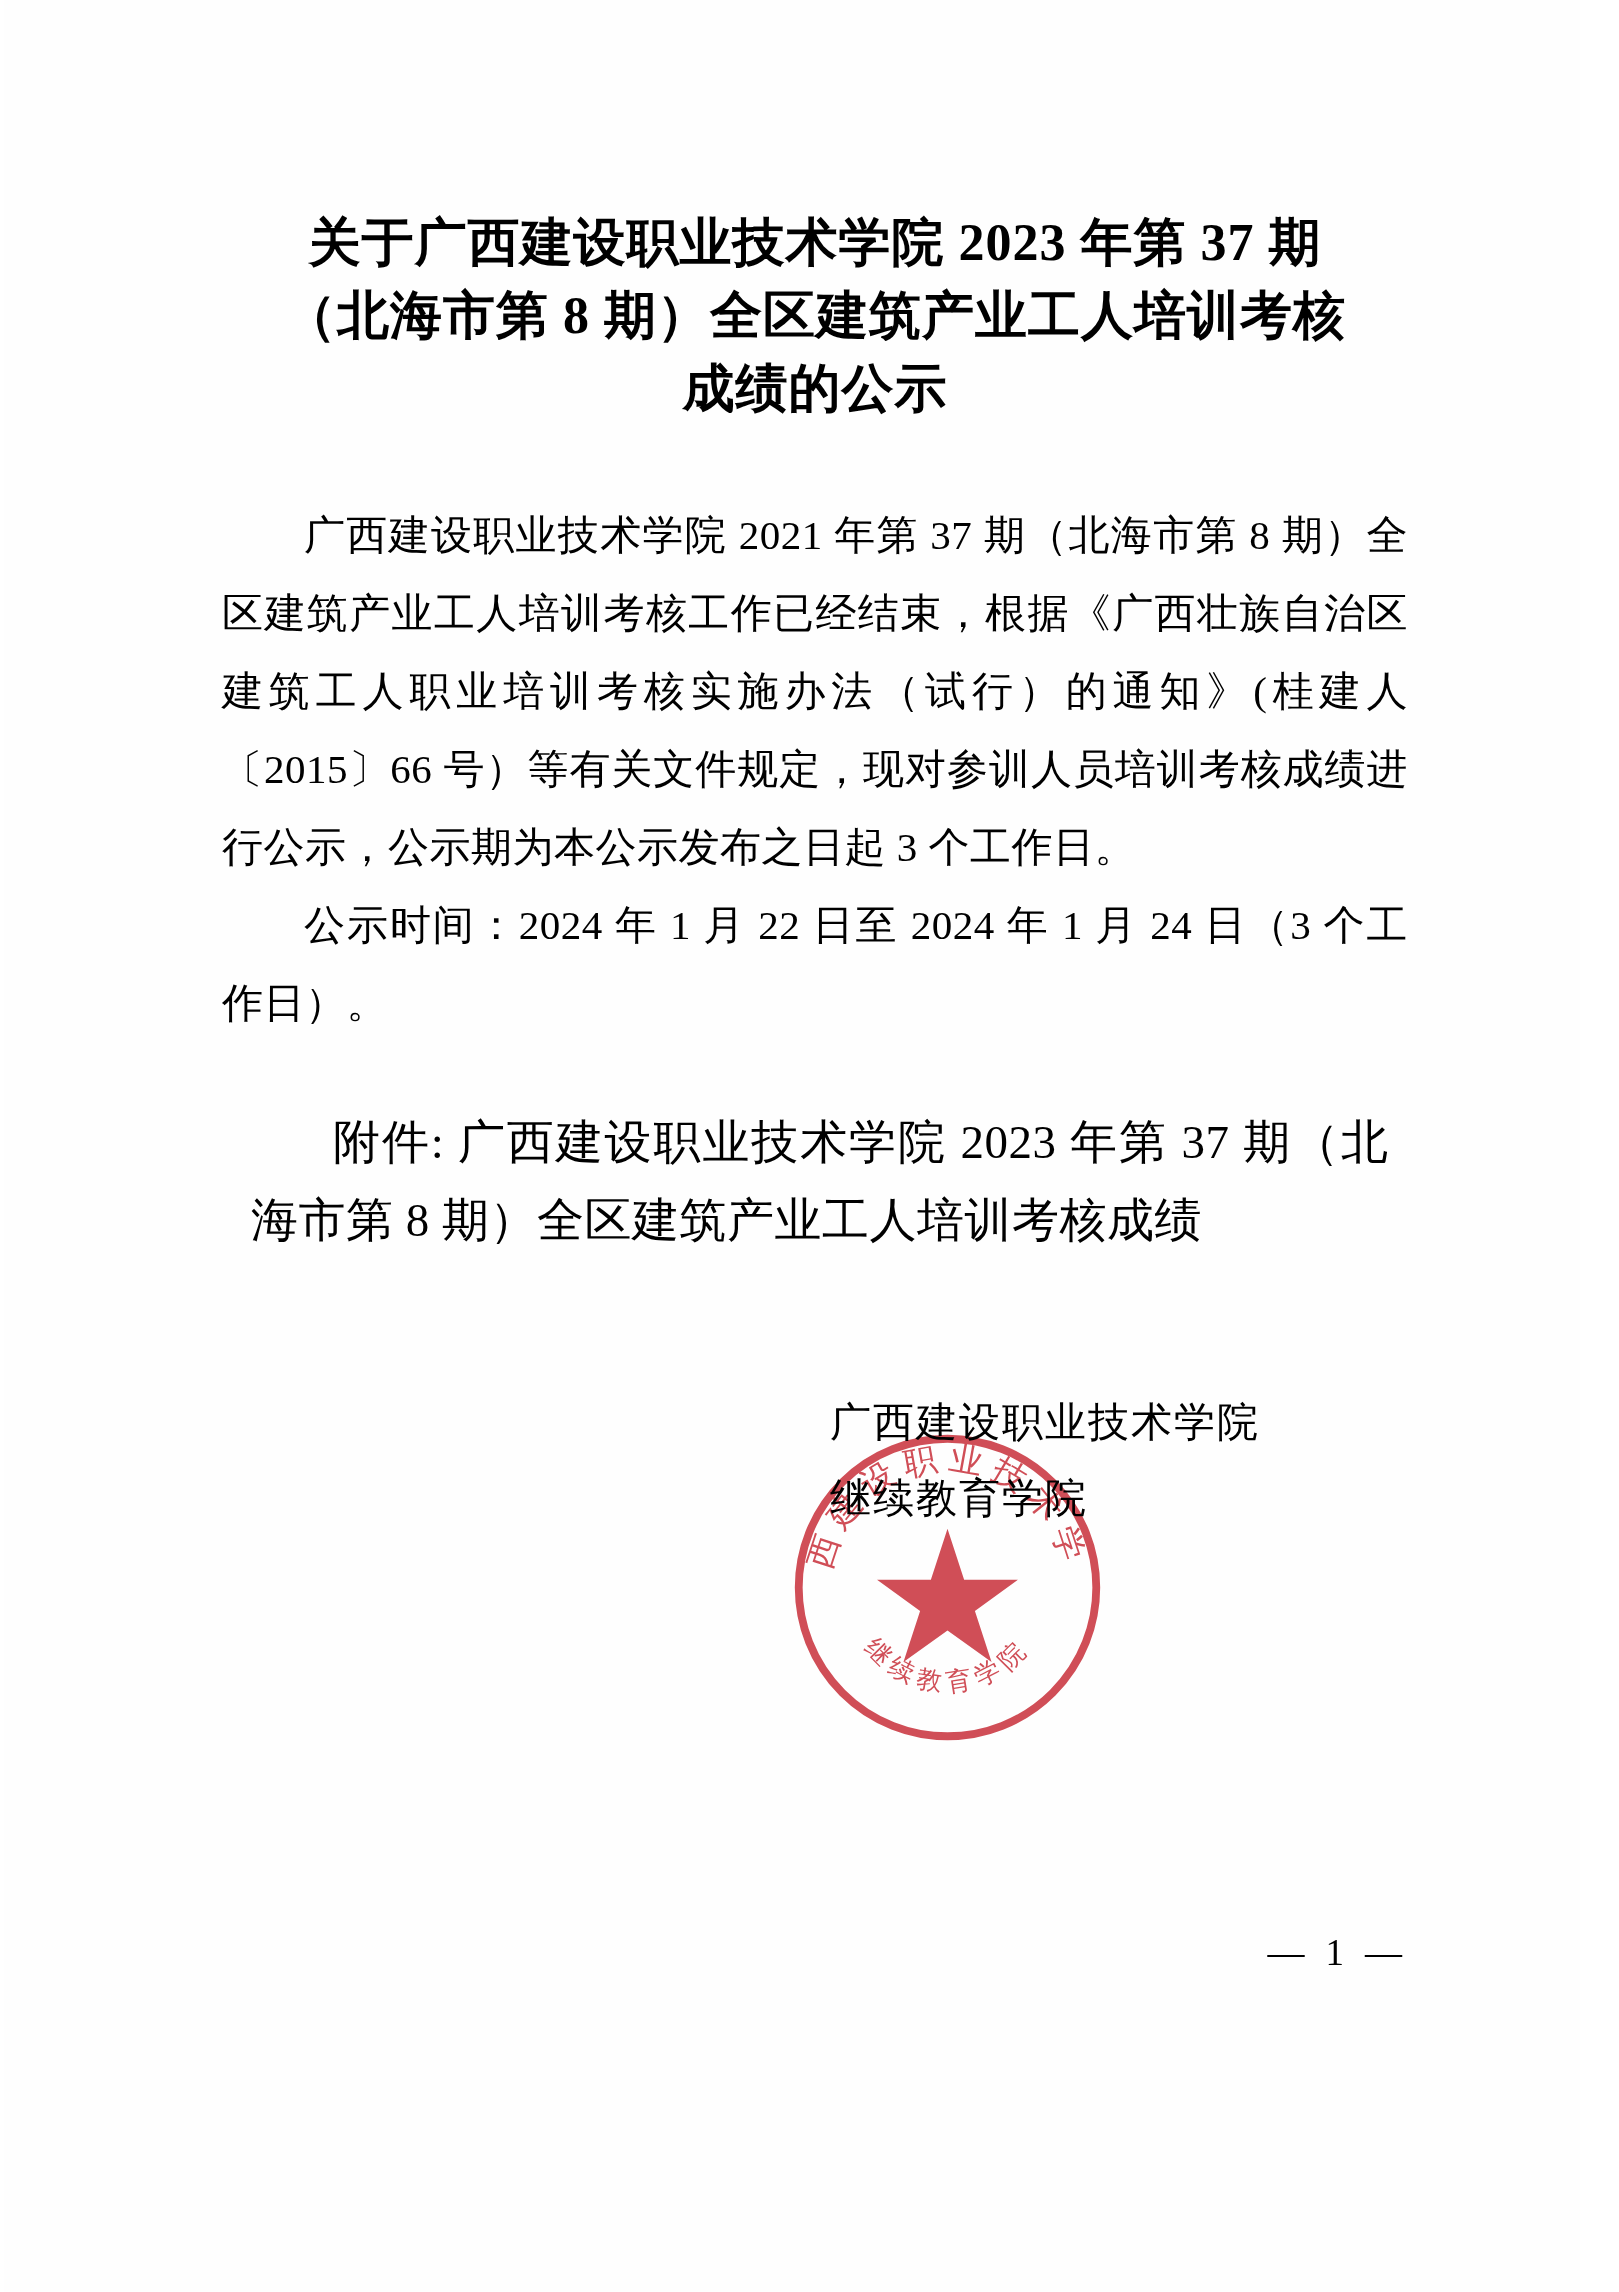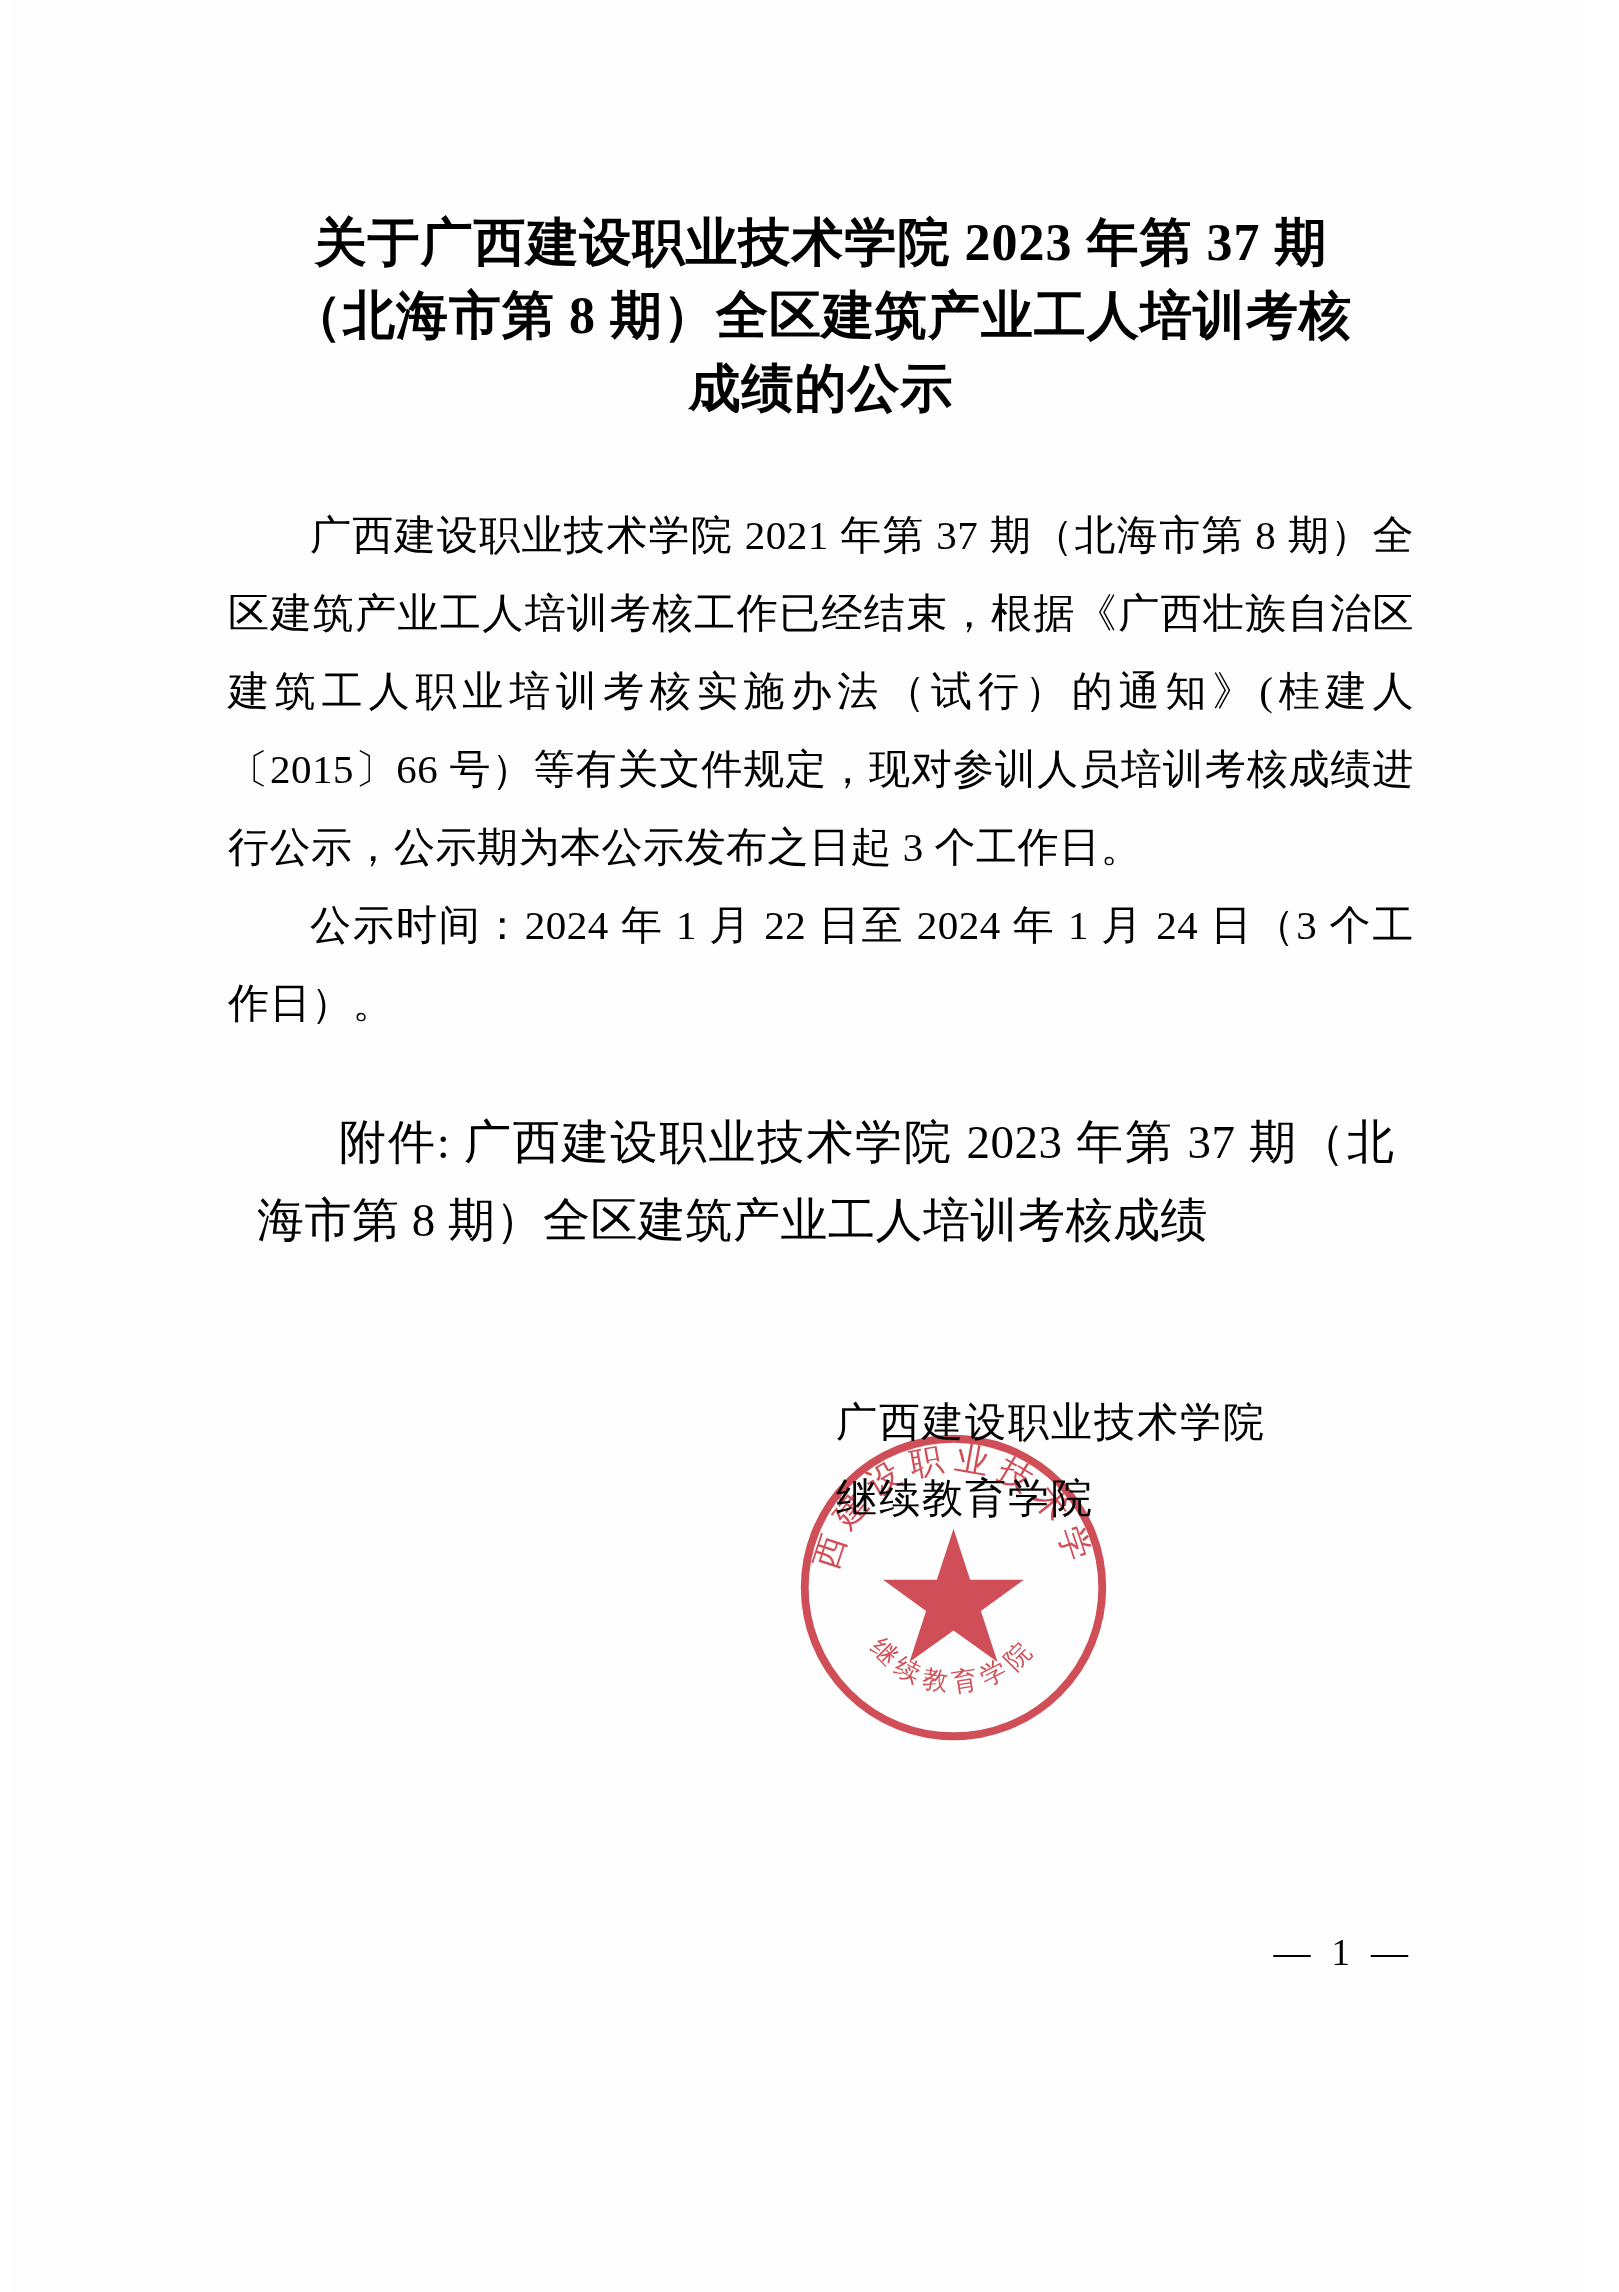--- a/index.html
+++ b/index.html
@@ -10,21 +10,21 @@
   body {
     width: 1619px;
     height: 2293px;
     position: relative;
     font-family: "Liberation Serif", "DejaVu Serif", serif;
     color: #000000;
     overflow: hidden;
   }
   .page {
     position: absolute;
-    left: 10px; top: 0;
+    left: 4px; top: 0;
     width: 1576px;
     height: 2293px;
     background: #fefefe;
   }
   .content {
     position: absolute;
     left: 218px;
     top: 206px;
     width: 1186px;
   }

